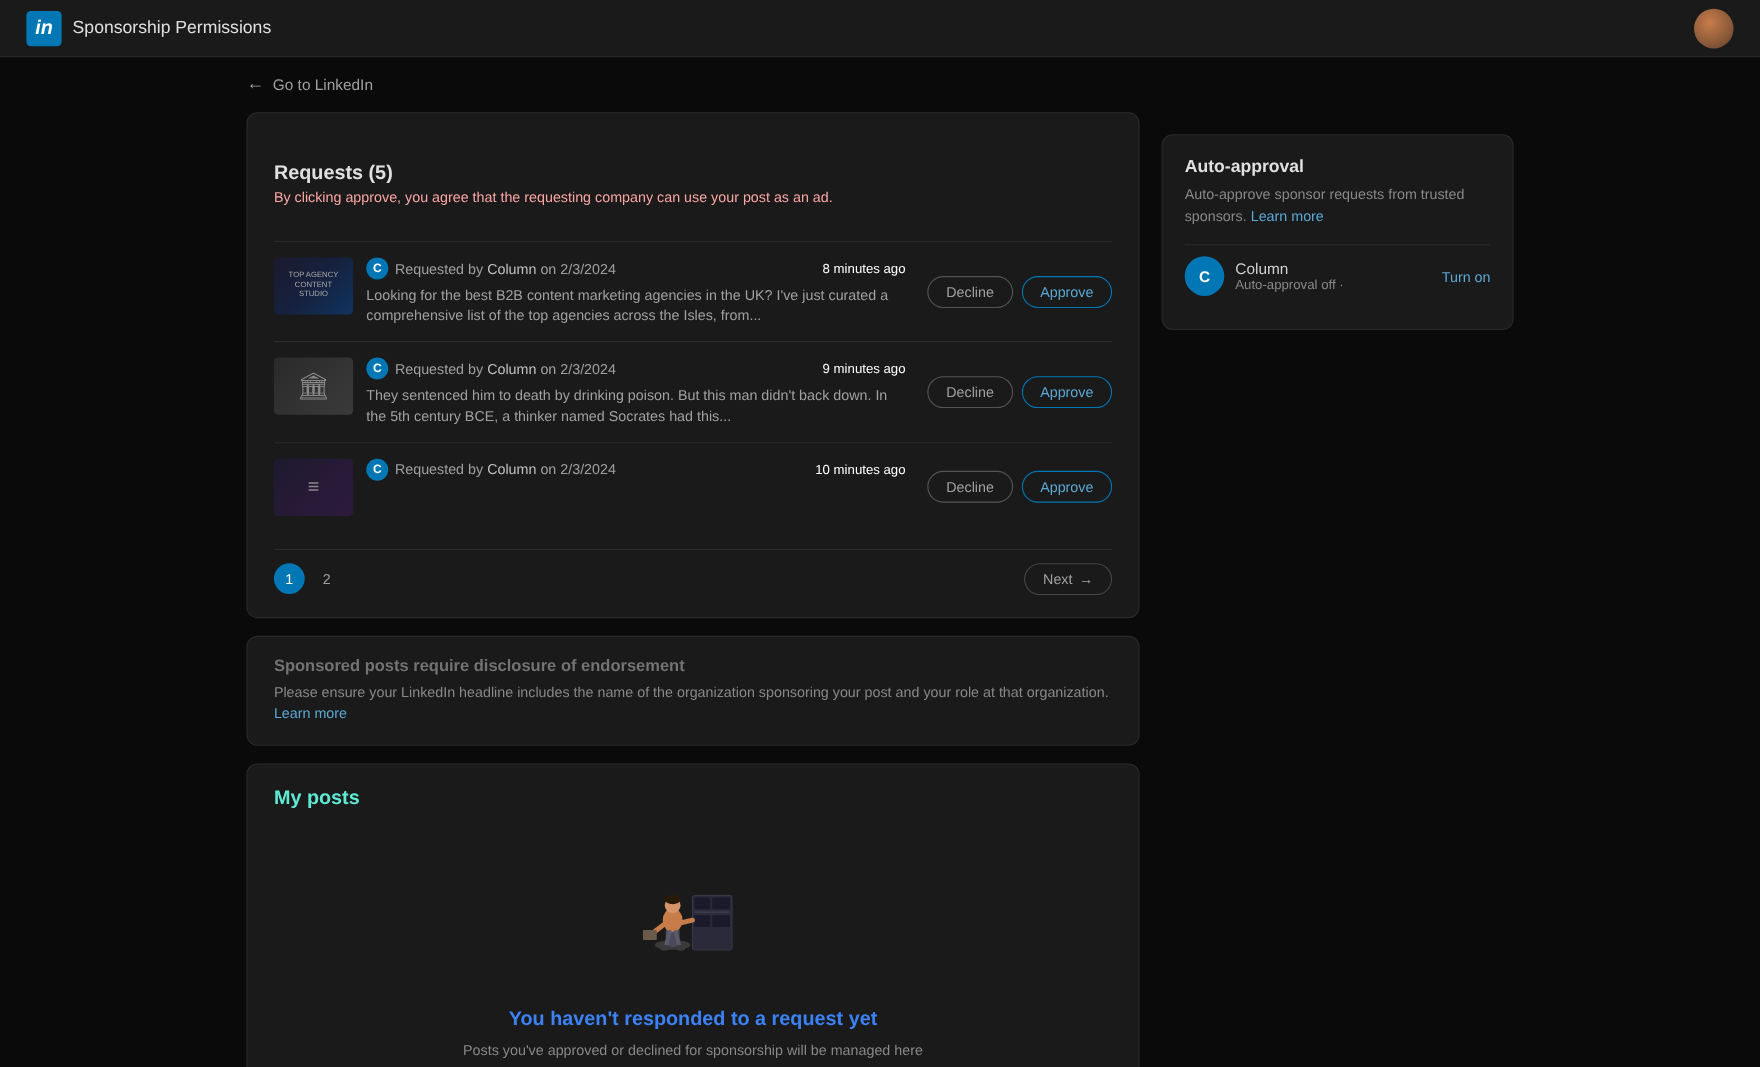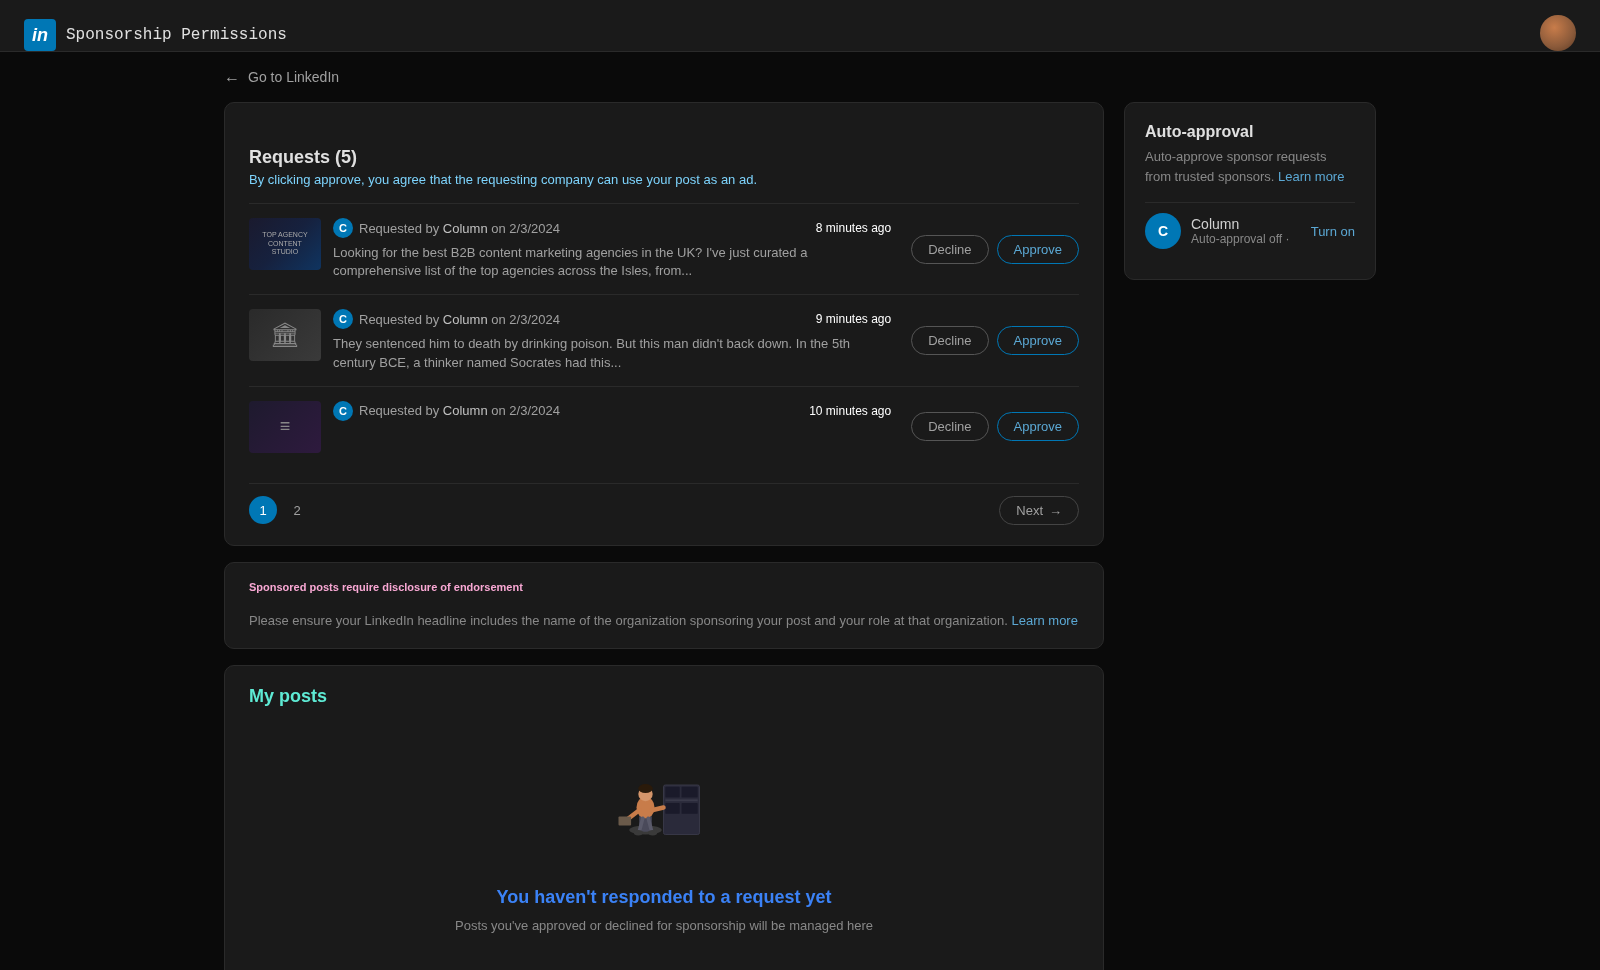--- a/index.html
+++ b/index.html
@@ -8,21 +8,21 @@
       color: #e0e0e0;
       font-family: -apple-system, BlinkMacSystemFont, 'Segoe UI', sans-serif;
       min-height: 970px;
       width: 1600px;
     }
 
     
     .header {
       background: #1a1a1a;
       display: flex;
-      align-items: flex-end;
+      align-items: center;
       justify-content: space-between;
       padding: 0 24px;
       height: 52px;
       border-bottom: 1px solid #2a2a2a;
       gap: 44px;
     }
     .header-left {
       display: flex;
       align-items: center;
       gap: 10px;
@@ -37,21 +37,20 @@
       justify-content: center;
       font-weight: 900;
       color: white;
       font-size: 18px;
       font-style: italic;
     }
     .header-title {
       color: #e0e0e0;
       font-size: 16px;
       font-weight: 500;
-      font-family: Liberation Mono, monospace;
     }
     .avatar {
       width: 36px;
       height: 36px;
       border-radius: 50%;
       background: #555;
       overflow: hidden;
       display: flex;
       align-items: center;
       justify-content: center;
@@ -104,22 +103,22 @@
 
     .requests-title {
       font-size: 18px;
       font-weight: 600;
       color: #e0e0e0;
       margin-bottom: 4px;
       margin-top: 24px;
     }
     .requests-subtitle {
       font-size: 13px;
-      color: #7dd3fc;
-      margin-bottom: 16px;
+      color: #fca5a5;
+      margin-bottom: 32px;
     }
 
     
     .request-item {
       display: flex;
       align-items: flex-start;
       gap: 12px;
       padding: 14px 0;
       border-top: 1px solid #2a2a2a;
     }
@@ -280,24 +279,24 @@
     }
 
     
     .disclosure-card {
       background: #1a1a1a;
       border-radius: 10px;
       border: 1px solid #2a2a2a;
       padding: 18px 24px;
     }
     .disclosure-title {
-      font-size: 11px;
+      font-size: 15px;
       font-weight: 600;
-      color: #f9a8d4;
-      margin-bottom: 18px;
+      color: #737373;
+      margin-bottom: 6px;
     }
     .disclosure-text {
       font-size: 13px;
       color: #888;
       line-height: 1.5;
     }
     .learn-more-link {
       color: #5ba8d4;
       cursor: pointer;
     }
@@ -335,22 +334,23 @@
       text-align: left;
     }
     .empty-subtitle {
       font-size: 13px;
       color: #888;
       text-align: center;
     }
 
     
     .right-column {
-      width: 252px;
+      width: 320px;
       flex-shrink: 0;
+      margin-top: 20px;
     }
     .auto-approval-card {
       background: #1a1a1a;
       border-radius: 10px;
       border: 1px solid #2a2a2a;
       padding: 20px;
     }
     .auto-approval-title {
       font-size: 16px;
       font-weight: 600;

